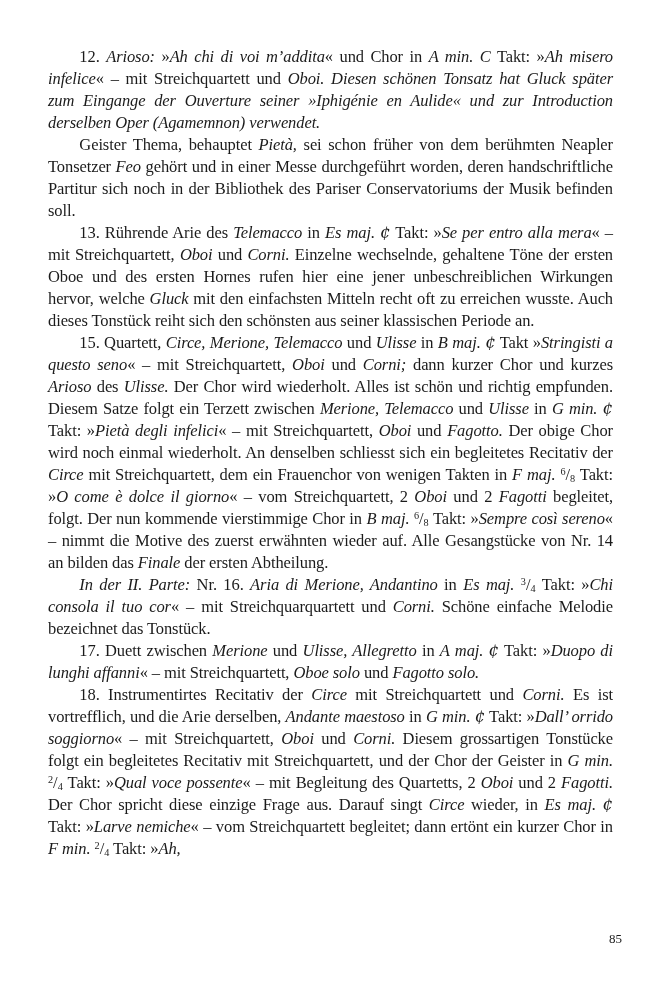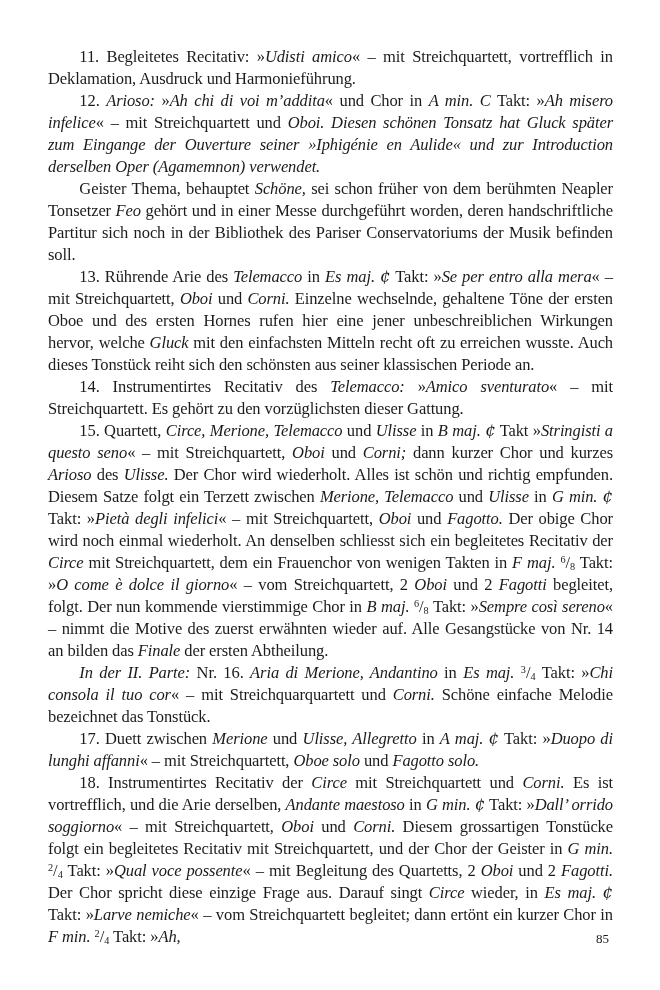--- a/index.html
+++ b/index.html
@@ -50,35 +50,33 @@
     vertical-align: 0.45em;
     line-height: 0;
   }
   .frac sub {
     font-size: 0.62em;
     vertical-align: -0.2em;
     line-height: 0;
   }
   .page-number {
     position: absolute;
-    right: 51px;
+    right: 38px;
     top: 931px;
     font-size: 13px;
     color: #1b1b1b;
   }
 </style>
 </head>
 <body>
 
 <div class="page">
   <div class="text-block">
-      <p class="indent"><span>11. Begleitetes Recitativ: »</span><span class="it">Udisti amico</span><span>« – mit Streichquartett, vortrefflich in Deklamation, Ausdruck und Harmonieführung.</span></p>
       <p class="indent"><span>12. </span><span class="it">Arioso:</span><span> »</span><span class="it">Ah chi di voi m’addita</span><span>« und Chor in </span><span class="it">A min. C</span><span> Takt: »</span><span class="it">Ah misero infelice</span><span>« – mit Streichquartett und </span><span class="it">Oboi.</span><span> </span><span class="it">Diesen schönen Tonsatz hat Gluck später zum Eingange der Ouverture seiner »Iphigénie en Aulide« und zur Introduction derselben Oper (Agamemnon) verwendet.</span></p>
-      <p class="indent"><span>Geister Thema, behauptet </span><span class="it">Schöne,</span><span> sei schon früher von dem berühmten Neapler Tonsetzer </span><span class="it">Feo</span><span> gehört und in einer Messe durchgeführt worden, deren handschriftliche Partitur sich noch in der Bibliothek des Pariser Conservatoriums der Musik befinden soll.</span></p>
+      <p class="indent"><span>Geister Thema, behauptet </span><span class="it">Pietà,</span><span> sei schon früher von dem berühmten Neapler Tonsetzer </span><span class="it">Feo</span><span> gehört und in einer Messe durchgeführt worden, deren handschriftliche Partitur sich noch in der Bibliothek des Pariser Conservatoriums der Musik befinden soll.</span></p>
       <p class="indent"><span>13. Rührende Arie des </span><span class="it">Telemacco</span><span> in </span><span class="it">Es maj.</span><span> </span><span class="cut">¢</span><span> Takt: »</span><span class="it">Se per entro alla mera</span><span>« – mit Streichquartett, </span><span class="it">Oboi</span><span> und </span><span class="it">Corni.</span><span> Einzelne wechselnde, gehaltene Töne der ersten Oboe und des ersten Hornes rufen hier eine jener unbeschreiblichen Wirkungen hervor, welche </span><span class="it">Gluck</span><span> mit den einfachsten Mitteln recht oft zu erreichen wusste. Auch dieses Tonstück reiht sich den schönsten aus seiner klassischen Periode an.</span></p>
-      <p class="indent"><span>14. Instrumentirtes Recitativ des </span><span class="it">Telemacco:</span><span> »</span><span class="it">Amico sventurato</span><span>« – mit Streichquartett. Es gehört zu den vorzüglichsten dieser Gattung.</span></p>
       <p class="indent"><span>15. Quartett, </span><span class="it">Circe, Merione, Telemacco</span><span> und </span><span class="it">Ulisse</span><span> in </span><span class="it">B maj.</span><span> </span><span class="cut">¢</span><span> Takt »</span><span class="it">Stringisti a questo seno</span><span>« – mit Streichquartett, </span><span class="it">Oboi</span><span> und </span><span class="it">Corni;</span><span> dann kurzer Chor und kurzes </span><span class="it">Arioso</span><span> des </span><span class="it">Ulisse.</span><span> Der Chor wird wiederholt. Alles ist schön und richtig empfunden. Diesem Satze folgt ein Terzett zwischen </span><span class="it">Merione, Telemacco</span><span> und </span><span class="it">Ulisse</span><span> in </span><span class="it">G min.</span><span> </span><span class="cut">¢</span><span> Takt: »</span><span class="it">Pietà degli infelici</span><span>« – mit Streichquartett, </span><span class="it">Oboi</span><span> und </span><span class="it">Fagotto.</span><span> Der obige Chor wird noch einmal wiederholt. An denselben schliesst sich ein begleitetes Recitativ der </span><span class="it">Circe</span><span> mit Streichquartett, dem ein Frauenchor von wenigen Takten in </span><span class="it">F maj.</span><span> </span><span class="frac"><sup>6</sup>/<sub>8</sub></span><span> Takt: »</span><span class="it">O come è dolce il giorno</span><span>« – vom Streichquartett, 2 </span><span class="it">Oboi</span><span> und 2 </span><span class="it">Fagotti</span><span> begleitet, folgt. Der nun kommende vierstimmige Chor in </span><span class="it">B maj.</span><span> </span><span class="frac"><sup>6</sup>/<sub>8</sub></span><span> Takt: »</span><span class="it">Sempre così sereno</span><span>« – nimmt die Motive des zuerst erwähnten wieder auf. Alle Gesangstücke von Nr. 14 an bilden das </span><span class="it">Finale</span><span> der ersten Abtheilung.</span></p>
       <p class="indent"><span class="it">In der II. Parte:</span><span> Nr. 16. </span><span class="it">Aria di Merione, Andantino</span><span> in </span><span class="it">Es maj.</span><span> </span><span class="frac"><sup>3</sup>/<sub>4</sub></span><span> Takt: »</span><span class="it">Chi consola il tuo cor</span><span>« – mit Streichquarquartett und </span><span class="it">Corni.</span><span> Schöne einfache Melodie bezeichnet das Tonstück.</span></p>
       <p class="indent"><span>17. Duett zwischen </span><span class="it">Merione</span><span> und </span><span class="it">Ulisse, Allegretto</span><span> in </span><span class="it">A maj.</span><span> </span><span class="cut">¢</span><span> Takt: »</span><span class="it">Duopo di lunghi affanni</span><span>« – mit Streichquartett, </span><span class="it">Oboe solo</span><span> und </span><span class="it">Fagotto solo.</span></p>
       <p class="indent"><span>18. Instrumentirtes Recitativ der </span><span class="it">Circe</span><span> mit Streichquartett und </span><span class="it">Corni.</span><span> Es ist vortrefflich, und die Arie derselben, </span><span class="it">Andante maestoso</span><span> in </span><span class="it">G min.</span><span> </span><span class="cut">¢</span><span> Takt: »</span><span class="it">Dall’ orrido soggiorno</span><span>« – mit Streichquartett, </span><span class="it">Oboi</span><span> und </span><span class="it">Corni.</span><span> Diesem grossartigen Tonstücke folgt ein begleitetes Recitativ mit Streichquartett, und der Chor der Geister in </span><span class="it">G min.</span><span> </span><span class="frac"><sup>2</sup>/<sub>4</sub></span><span> Takt: »</span><span class="it">Qual voce possente</span><span>« – mit Begleitung des Quartetts, 2 </span><span class="it">Oboi</span><span> und 2 </span><span class="it">Fagotti.</span><span> Der Chor spricht diese einzige Frage aus. Darauf singt </span><span class="it">Circe</span><span> wieder, in </span><span class="it">Es maj.</span><span> </span><span class="cut">¢</span><span> Takt: »</span><span class="it">Larve nemiche</span><span>« – vom Streichquartett begleitet; dann ertönt ein kurzer Chor in </span><span class="it">F min.</span><span> </span><span class="frac"><sup>2</sup>/<sub>4</sub></span><span> Takt: »</span><span class="it">Ah,</span></p>
     </div>
   <div class="page-number">85</div>
 </div>
 
 </body></html>

